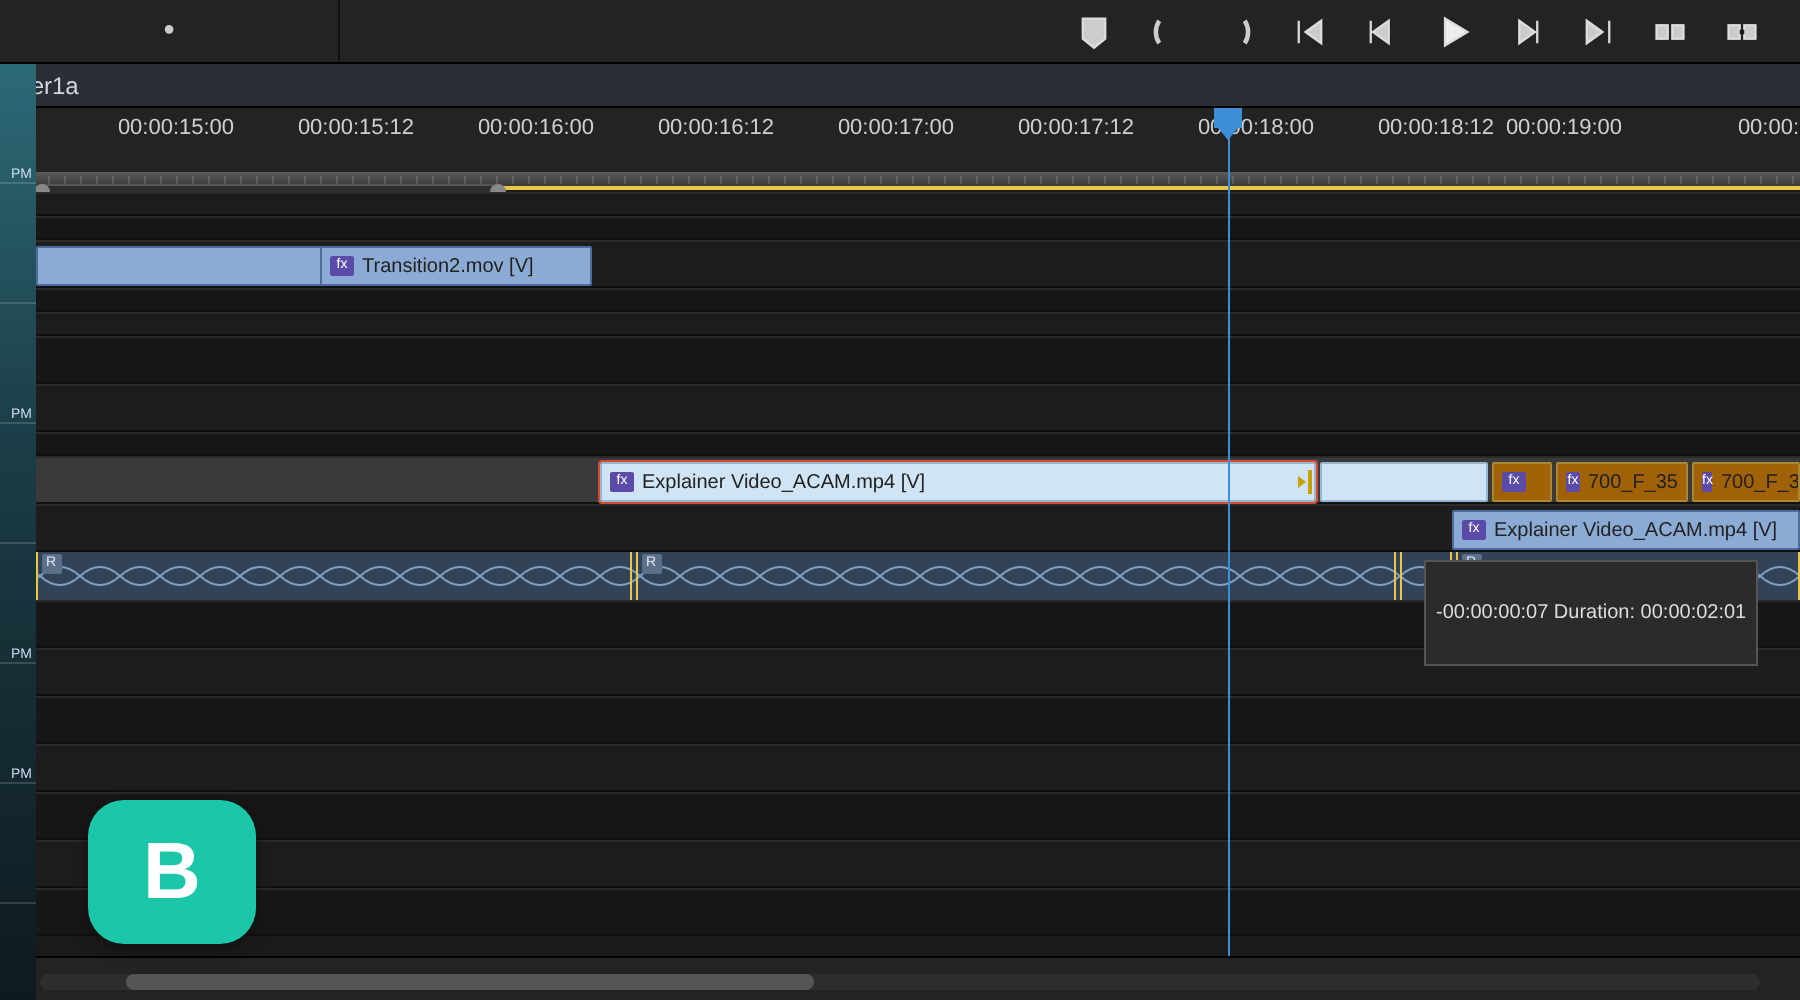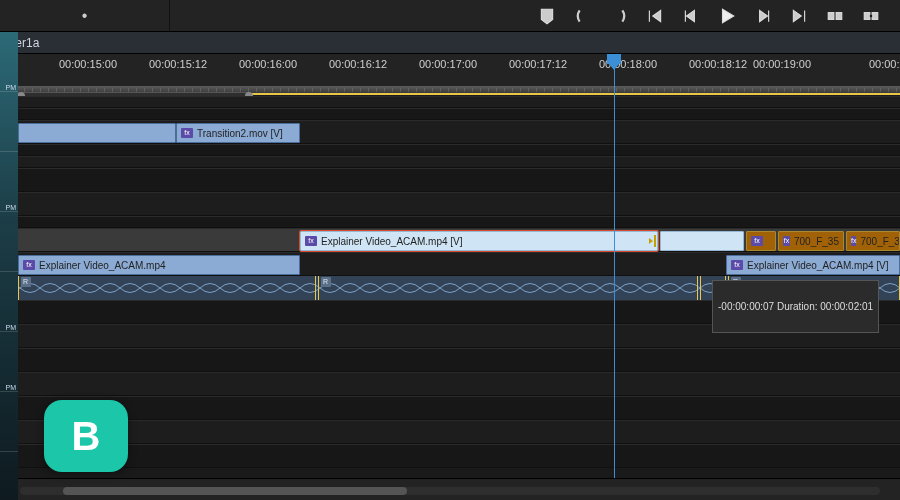--- a/index.html
+++ b/index.html
@@ -185,21 +185,21 @@
     <div class="zoombar"></div>
   </div>
 
   <div class="tracks">
 
     <div class="track thin" style="top:0"></div>
     <div class="track thin alt" style="top:12px"></div>
 
     <div class="track" style="top:24px">
       <div class="clip clip-blue" style="left:18px;width:158px"></div>
-      <div class="clip clip-blue" style="left:176px;width:124px">
+      <div class="clip clip-blue" style="left:160px;width:136px">
         <span class="fx">fx</span>
         <span>Transition2.mov [V]</span>
       </div>
     </div>
 
     <div class="track alt thin" style="top:48px"></div>
     <div class="track thin" style="top:60px"></div>
     <div class="track alt" style="top:72px"></div>
     <div class="track" style="top:96px"></div>
     <div class="track alt thin" style="top:120px"></div>
@@ -223,24 +223,20 @@
           <span class="fx">fx</span>
           <span>700_F_35</span>
         </div>
       <div class="clip clip-amber" style="left:846px;width:54px">
           <span class="fx">fx</span>
           <span>700_F_35</span>
         </div>
     </div>
 
     <div class="track" style="top:156px">
-      <div class="clip clip-blue" style="left:18px;width:282px">
-        <span class="fx">fx</span>
-        <span>Explainer Video_ACAM.mp4</span>
-      </div>
       <div class="clip clip-blue" style="left:726px;width:174px">
         <span class="fx">fx</span>
         <span>Explainer Video_ACAM.mp4 [V]</span>
       </div>
     </div>
 
     <div class="atrack" style="top:180px">
       <svg class="wave" viewBox="0 0 900 24" preserveAspectRatio="none">
         <rect width="900" height="24" fill="#334357"></rect>
         <path d="M0 12 Q10 3 20 12 T40 12 T60 12 T80 12 T100 12 T120 12 T140 12 T160 12 T180 12 T200 12 T220 12 T240 12 T260 12 T280 12 T300 12 T320 12 T340 12 T360 12 T380 12 T400 12 T420 12 T440 12 T460 12 T480 12 T500 12 T520 12 T540 12 T560 12 T580 12 T600 12 T620 12 T640 12 T660 12 T680 12 T700 12 T720 12 T740 12 T760 12 T780 12 T800 12 T820 12 T840 12 T860 12 T880 12 T900 12" stroke="#7ea0c4" stroke-width="1" fill="none"></path>

